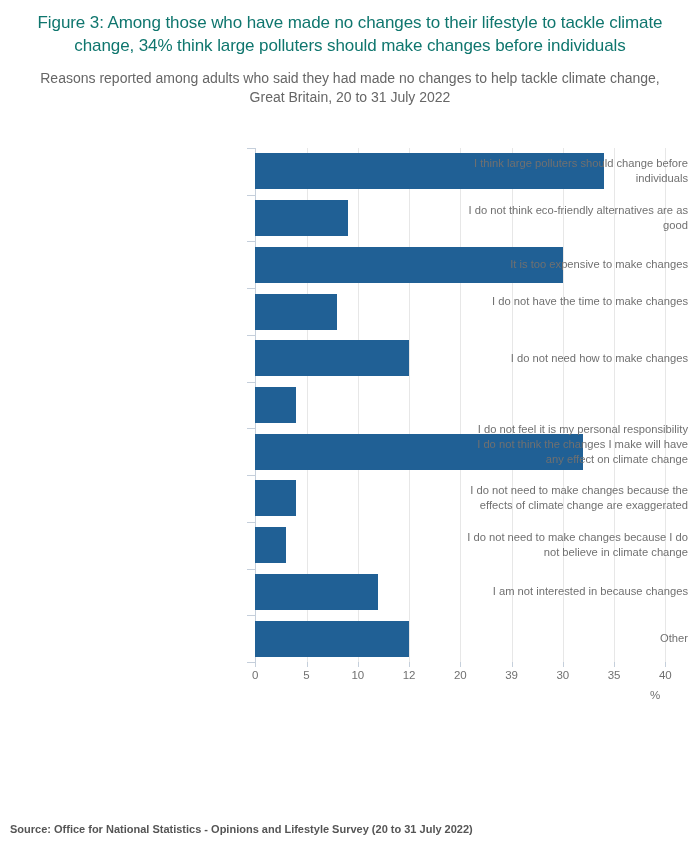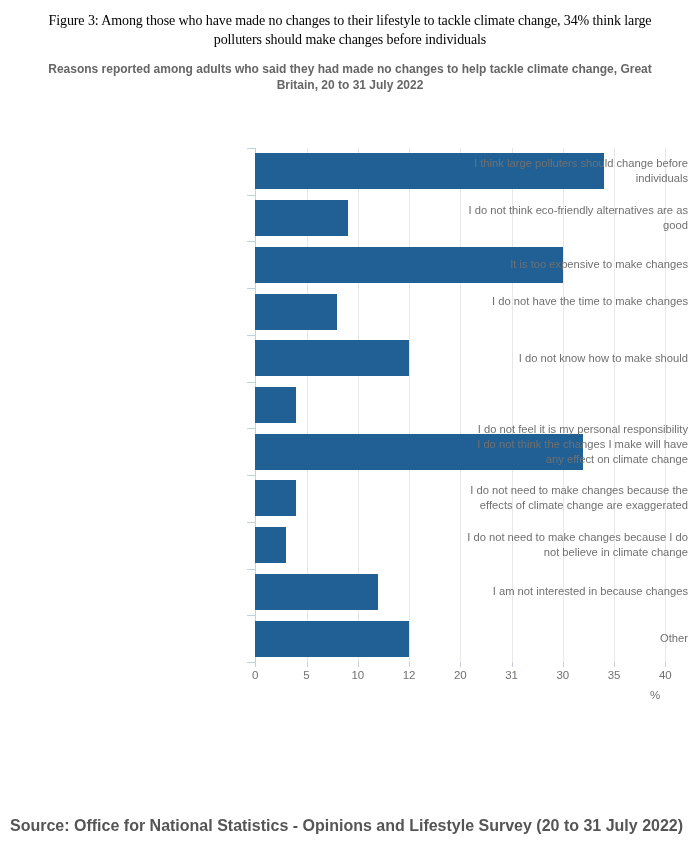--- a/index.html
+++ b/index.html
@@ -15,33 +15,32 @@
     overflow: hidden;
     position: relative;
   }
 
   
   .header {
     padding: 8px 28px 0 28px;
     box-sizing: border-box;
   }
   .chart-title {
-    font-size: 14px;
+    font-size: 17px;
     line-height: 1.34;
     font-weight: 400;
-    color: #000000;
+    color: #0f766e;
     text-align: center;
     margin: 4px 0 0 0;
     letter-spacing: -0.1px;
-    font-family: Liberation Serif, serif;
   }
   .chart-subtitle {
-    font-size: 12px;
+    font-size: 14px;
     line-height: 1.38;
-    font-weight: 700;
+    font-weight: 400;
     color: #666666;
     text-align: center;
     margin: 11px 0 0 0;
     padding: 0 8px;
   }
 
   
   .chart-area {
     position: absolute;
     left: 0;
@@ -141,21 +140,21 @@
     font-size: 11.5px;
     color: #707070;
   }
 
   
   .footer {
     position: absolute;
     left: 10px;
     bottom: 22px;
     width: 680px;
-    font-size: 16px;
+    font-size: 11px;
     font-weight: bold;
     color: #555555;
   }
 </style>
 </head>
 <body>
 
 <div class="header">
   <div class="chart-title">Figure 3: Among those who have made no changes to their lifestyle to tackle climate change, 34% think large polluters should make changes before individuals</div>
   <div class="chart-subtitle">Reasons reported among adults who said they had made no changes to help tackle climate change, Great Britain, 20 to 31 July 2022</div>
@@ -200,41 +199,41 @@
         <div class="bar" title="I do not need to make changes because the effects of climate change are exaggerated: 4%" style="top: 480.455px; left: 255.3px; width: 41px; background: rgb(32, 96, 149);"></div>
         <div class="bar" title="I do not need to make changes because I do not believe in climate change: 3%" style="top: 527.182px; left: 255.3px; width: 30.75px; background: rgb(32, 96, 149);"></div>
         <div class="bar" title="I am not interested in making changes: 12%" style="top: 573.909px; left: 255.3px; width: 123px; background: rgb(32, 96, 149);"></div>
         <div class="bar" title="Other: 15%" style="top: 620.636px; left: 255.3px; width: 153.75px; background: rgb(32, 96, 149);"></div>
       </div>
     <div id="ylabels-layer">
         <div class="ylabel" style="top: 156.364px;">I think large polluters should change before individuals</div>
         <div class="ylabel" style="top: 203.091px;">I do not think eco-friendly alternatives are as good</div>
         <div class="ylabel" style="top: 257.318px;">It is too expensive to make changes</div>
         <div class="ylabel" style="top: 294px;">I do not have the time to make changes</div>
-        <div class="ylabel" style="top: 350.773px;">I do not know how to make should</div>
+        <div class="ylabel" style="top: 350.773px;">I do not need how to make changes</div>
         <div class="ylabel" style="top: 397.5px; margin-top: 24px;">I do not feel it is my personal responsibility</div>
         <div class="ylabel" style="top: 436.727px;">I do not think the changes I make will have any effect on climate change</div>
         <div class="ylabel" style="top: 483.455px;">I do not need to make changes because the effects of climate change are exaggerated</div>
         <div class="ylabel" style="top: 530.182px;">I do not need to make changes because I do not believe in climate change</div>
         <div class="ylabel" style="top: 584.409px;">I am not interested in because changes</div>
         <div class="ylabel" style="top: 631.136px;">Other</div>
       </div>
     <div id="xaxis-layer">
         <div class="xtick-mark" style="left: 255.3px;"></div>
         <div class="xlabel" style="left: 255.3px;">0</div>
         <div class="xtick-mark" style="left: 306.55px;"></div>
         <div class="xlabel" style="left: 306.55px;">5</div>
         <div class="xtick-mark" style="left: 357.8px;"></div>
         <div class="xlabel" style="left: 357.8px;">10</div>
         <div class="xtick-mark" style="left: 409.05px;"></div>
         <div class="xlabel" style="left: 409.05px;">12</div>
         <div class="xtick-mark" style="left: 460.3px;"></div>
         <div class="xlabel" style="left: 460.3px;">20</div>
         <div class="xtick-mark" style="left: 511.55px;"></div>
-        <div class="xlabel" style="left: 511.55px;">31</div>
+        <div class="xlabel" style="left: 511.55px;">39</div>
         <div class="xtick-mark" style="left: 562.8px;"></div>
         <div class="xlabel" style="left: 562.8px;">30</div>
         <div class="xtick-mark" style="left: 614.05px;"></div>
         <div class="xlabel" style="left: 614.05px;">35</div>
         <div class="xtick-mark" style="left: 665.3px;"></div>
         <div class="xlabel" style="left: 665.3px;">40</div>
       </div>
     <div class="axis-unit">%</div>
   </div>
 </div>

